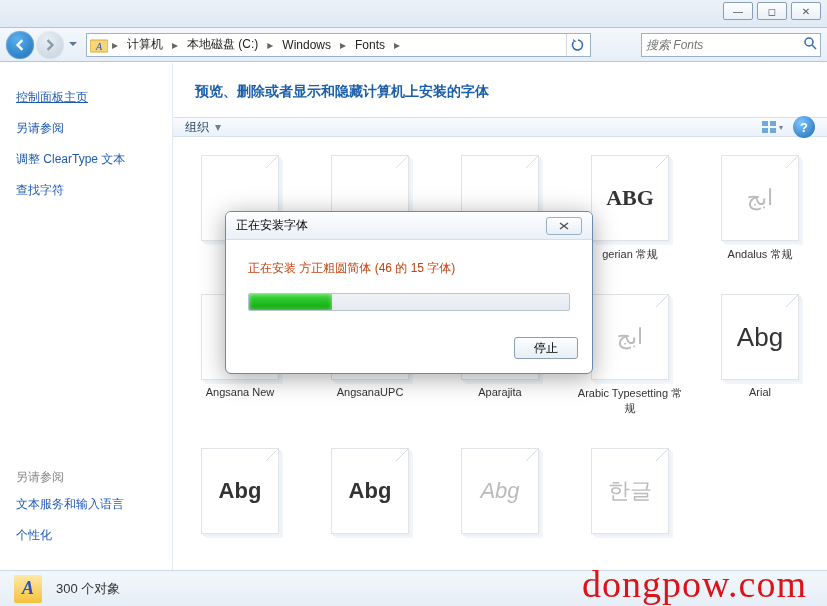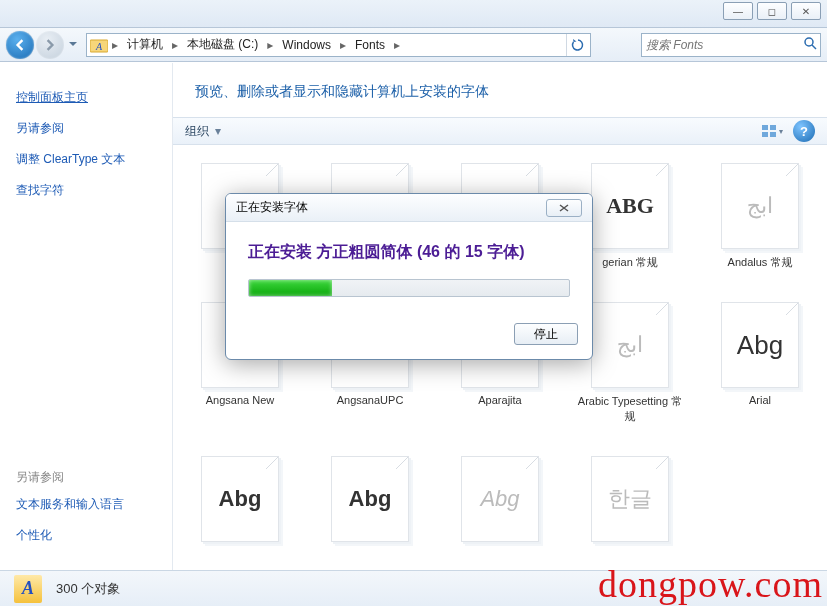--- a/index.html
+++ b/index.html
@@ -26,54 +26,54 @@
 .search-box input { border: none; outline: none; flex: 1; font-size: 12px; font-style: italic; color: #888; }
 .search-icon { width: 16px; color: #2b6cb0; }
 
 
 .main { display: flex; height: calc(100% - 62px - 36px); border-top: 1px solid #fff; }
 .sidebar { width: 195px; background: #fff; padding: 26px 16px; border-right: 1px solid #e3e9f0; }
 .side-head { color: #1e5bb5; font-size: 12px; margin-bottom: 14px; text-decoration: underline; cursor: pointer; }
 .side-link { color: #1e5bb5; font-size: 12px; margin-bottom: 14px; display: block; }
 .side-also { color: #888; margin-top: 270px; margin-bottom: 10px; }
 .content { flex: 1; display: flex; flex-direction: column; background: #fff; }
-.content-header { padding: 20px 22px 16px; color: #1b5fa8; font-size: 14px; }
-.toolbar { height: 28px; background: linear-gradient(#f8fbfe, #eaf1f9); border-top: 1px solid #d7e1ec; border-bottom: 1px solid #d7e1ec; display: flex; align-items: center; padding: 0 12px; gap: 6px; }
+.content-header { padding: 20px 22px 16px; color: #1b5fa8; font-size: 14px; font-weight: bold; }
+.toolbar { height: 20px; background: linear-gradient(#f8fbfe, #eaf1f9); border-top: 1px solid #d7e1ec; border-bottom: 1px solid #d7e1ec; display: flex; align-items: center; padding: 0 12px; gap: 6px; }
 .toolbar-label { color: #2a4560; }
 .toolbar-drop { width: 10px; color: #6a819a; }
 .toolbar-spacer { flex: 1; }
 .toolbar-view { width: 30px; height: 22px; border: 1px solid transparent; display: flex; align-items: center; justify-content: center; gap: 2px; }
 .toolbar-help { width: 22px; height: 22px; border-radius: 50%; background: radial-gradient(circle at 35% 30%, #7ec4ff, #1b6bb3); color: #fff; display: flex; align-items: center; justify-content: center; font-weight: bold; font-size: 13px; }
 
 .grid-area { flex: 1; padding: 18px 12px; overflow: hidden; position: relative; }
 .font-grid { display: grid; grid-template-columns: repeat(5, 110px); gap: 32px 20px; }
 .font-item { display: flex; flex-direction: column; align-items: center; text-align: center; }
 .font-card { width: 78px; height: 86px; border: 1px solid #e0e4e9; background: #fff; box-shadow: 2px 2px 0 #eef2f6, 4px 4px 0 #f3f6f9; display: flex; align-items: center; justify-content: center; font-size: 22px; color: #333; position: relative; }
 .font-card::before { content: ""; position: absolute; top: 0; right: 0; width: 12px; height: 12px; background: linear-gradient(135deg, transparent 48%, #d8dde3 50%, #fff 52%); }
 .font-card.faded { color: #bbb; }
 .font-label { margin-top: 6px; font-size: 11px; color: #333; max-width: 105px; }
 
 
 .statusbar { height: 36px; background: linear-gradient(#f3f7fb, #e6eef7); border-top: 1px solid #cad7e4; display: flex; align-items: center; padding: 0 14px; gap: 14px; }
 .status-icon { width: 28px; height: 28px; background: linear-gradient(#ffe9a8, #f5c13c); border-radius: 2px; display: flex; align-items: center; justify-content: center; font-family: serif; font-style: italic; font-weight: bold; color: #2450c0; font-size: 18px; }
 .status-text { color: #333; font-size: 13px; }
 
 
-.dialog { position: absolute; left: 225px; top: 193px; width: 368px; background: #fff; border: 1px solid #6b8aaa; box-shadow: 0 4px 24px rgba(0,0,0,.35); border-radius: 6px; overflow: hidden; }
+.dialog { position: absolute; left: 225px; top: 211px; width: 368px; background: #fff; border: 1px solid #6b8aaa; box-shadow: 0 4px 24px rgba(0,0,0,.35); border-radius: 6px; overflow: hidden; }
 .dlg-title { height: 28px; background: linear-gradient(#fdfeff, #eaf0f7); display: flex; align-items: center; padding: 0 10px; border-bottom: 1px solid #d5dfe9; font-size: 12px; }
 .dlg-close { margin-left: auto; width: 36px; height: 18px; border: 1px solid #9bb0c5; border-radius: 3px; background: linear-gradient(#fdfeff, #e8eff6); display: flex; align-items: center; justify-content: center; }
 .dlg-body { padding: 20px 22px 16px; }
-.dlg-msg { font-size: 16px; color: #4c1d95; margin-bottom: 16px; font-weight: bold; }
+.dlg-msg { font-size: 12px; color: #c2410c; margin-bottom: 16px; }
 .progress { height: 18px; border: 1px solid #b8c4d0; border-radius: 2px; background: linear-gradient(#f0f3f6, #e6ebef); overflow: hidden; position: relative; }
 .progress-fill { height: 100%; width: 26%; background: linear-gradient(#3ed83e, #0aa60a); box-shadow: inset 0 0 4px rgba(255,255,255,.6); }
 .dlg-footer { padding: 10px 14px 14px; display: flex; justify-content: flex-end; }
 .dlg-btn { min-width: 64px; height: 22px; border: 1px solid #8b9fb4; border-radius: 3px; background: linear-gradient(#fdfeff, #e7eef5); font-size: 12px; cursor: default; }
 
 
-.watermark { position: absolute; right: 4px; bottom: 0; font-family: Georgia, serif; color: #d9151a; font-size: 38px; letter-spacing: 1px; }
+.watermark { position: absolute; right: 20px; bottom: 0; font-family: Georgia, serif; color: #d9151a; font-size: 38px; letter-spacing: 1px; }
 </style>
 </head>
 <body>
 
 <div class="titlebar">
   <div class="win-controls">
     <div class="win-btn">—</div>
     <div class="win-btn">◻</div>
     <div class="win-btn">✕</div>
   </div>

